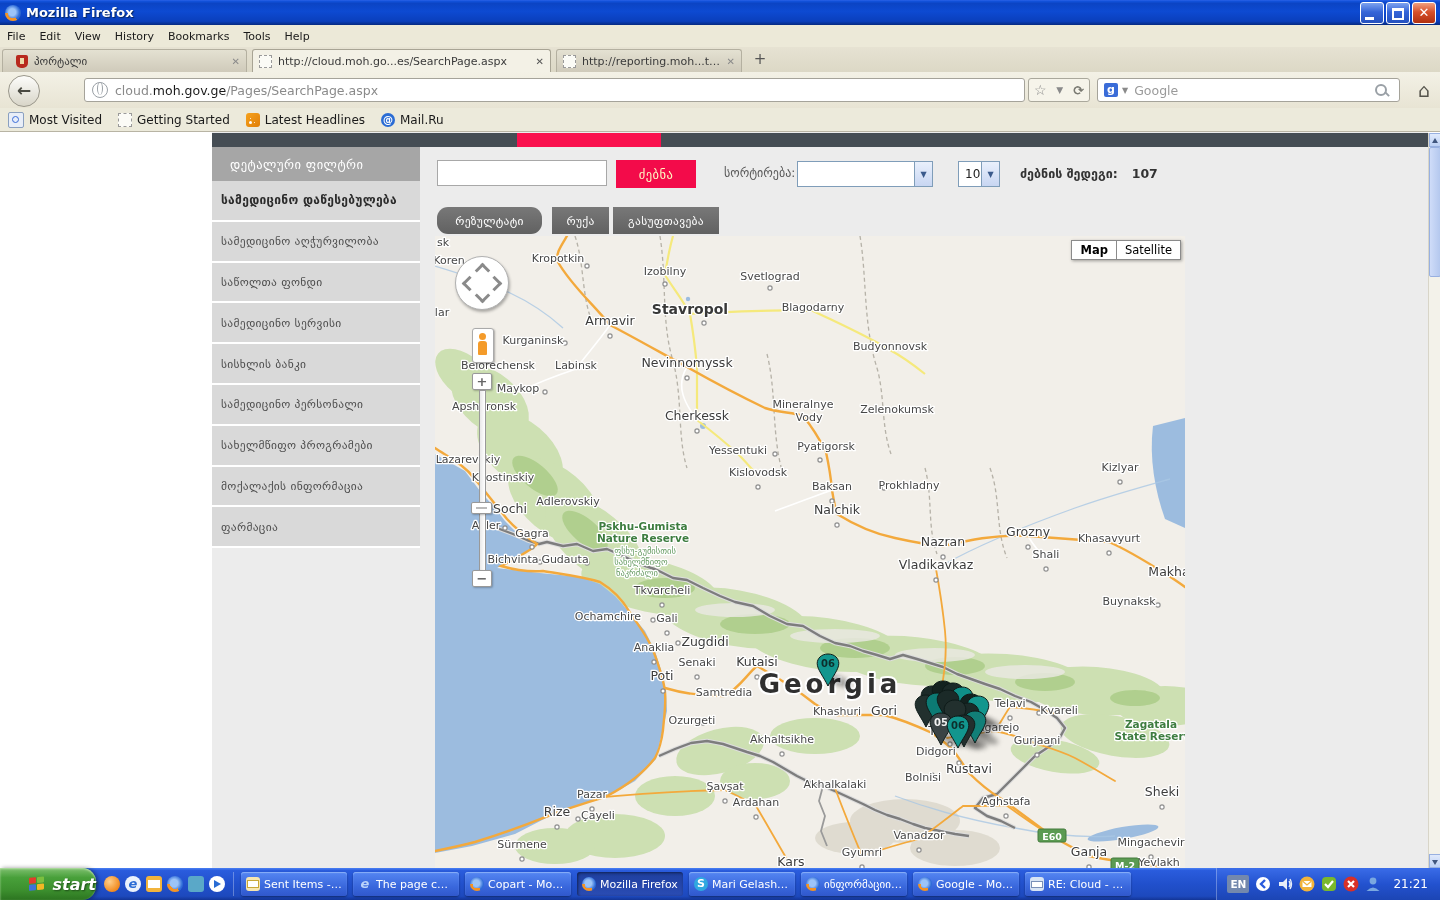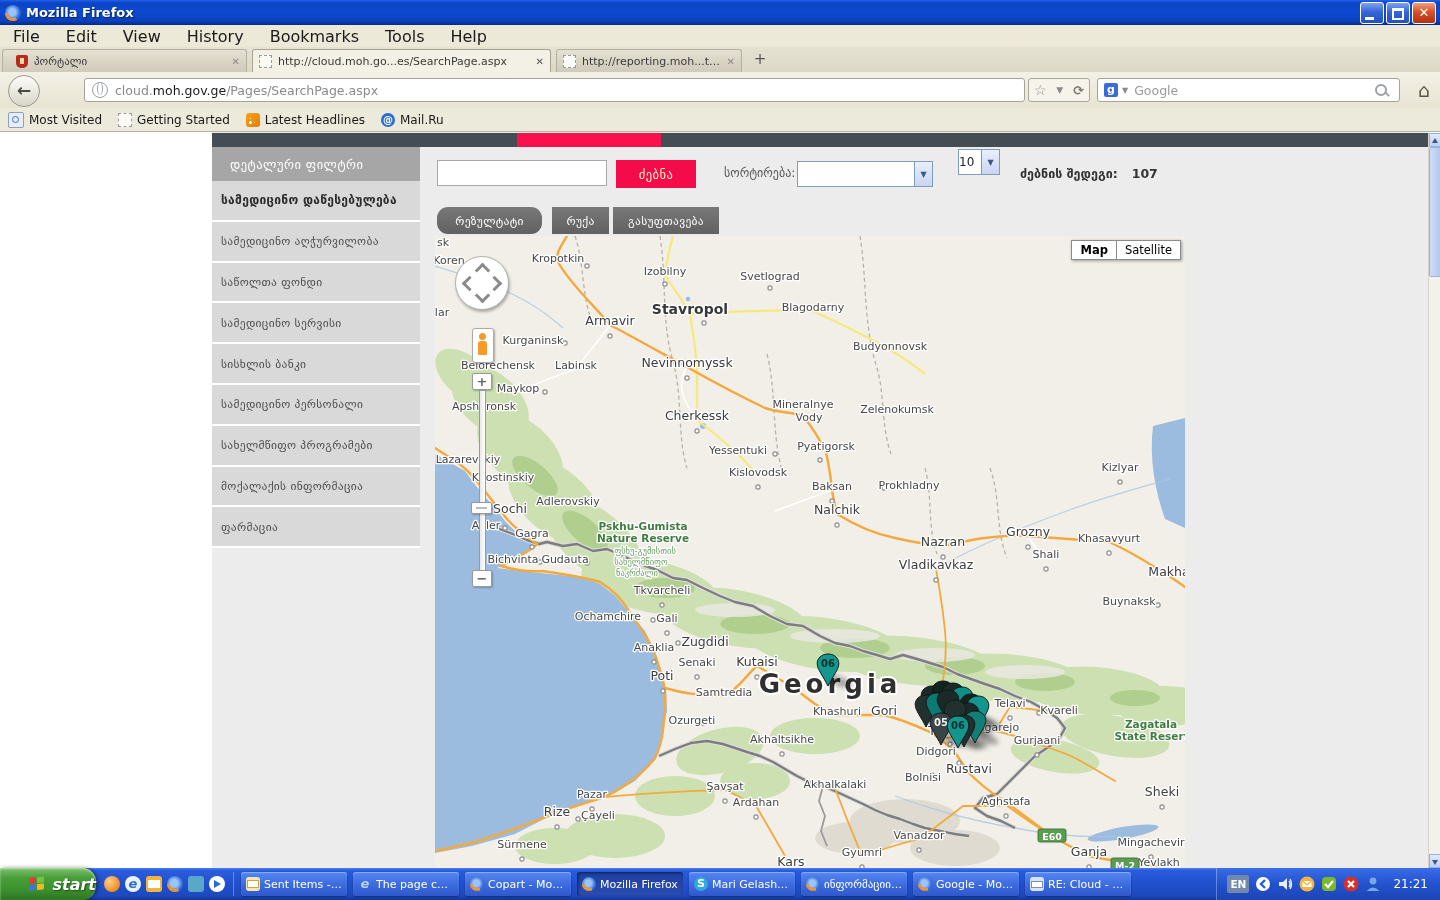--- a/index.html
+++ b/index.html
@@ -21,21 +21,21 @@
   .wbtn{width:22px;height:20px;border:1px solid #fff;border-radius:3px;color:#fff;
     background:linear-gradient(180deg,#7da2ef 0%,#3565d8 45%,#2551be 100%);position:relative;}
   .wbtn.close{background:linear-gradient(180deg,#f0a080 0%,#d8502a 45%,#b03010 100%);
     font-weight:bold;font-size:13px;text-align:center;line-height:19px;}
   .wbtn.min::after{content:"";position:absolute;left:4px;bottom:3px;width:9px;height:3px;background:#fff;}
   .wbtn.restore::after{content:"";position:absolute;left:5px;top:5px;width:8px;height:7px;border:2px solid #fff;border-top-width:3px;}
 
   
   .menubar{left:0;top:25px;width:1440px;height:22px;background:#ece9d8;display:flex;align-items:center;
     border-bottom:1px solid #e0dcc8;}
-  .menu-item{padding:2px 13px;color:#1a1a1a;font-size:16px;}
+  .menu-item{padding:2px 7px;color:#1a1a1a;font-size:11px;}
 
   
   .tabstrip{left:0;top:47px;width:1440px;height:25px;background:linear-gradient(180deg,#e6e2d2,#dcd8c6);}
   .tab{position:absolute;top:2px;height:23px;border:1px solid #b4b0a0;border-bottom:none;border-radius:3px 3px 0 0;
     background:linear-gradient(180deg,#e4e1d2,#cfcaba);display:flex;align-items:center;padding:0 6px;box-sizing:border-box;}
   .tab.active{background:#f3f1e6;border-color:#a8a494;}
   .tab .tlabel{font-size:11px;color:#3a3a3a;white-space:nowrap;overflow:hidden;text-overflow:ellipsis;flex:1;}
   .tab .tclose{color:#8a8a8a;font-size:10px;margin-left:6px;font-weight:bold;}
   .fav-dashed{width:11px;height:11px;border:1px dashed #9a9a9a;margin-right:6px;flex:none;background:#fbfbf6;}
   .fav-portal{width:12px;height:13px;margin-right:6px;flex:none;background:#b8291e;border-radius:2px 2px 5px 5px;position:relative;}
@@ -92,21 +92,21 @@
   .sb-item{height:38.8px;background:#d9d9d9;border-bottom:2px solid #fff;color:#4f4f4f;font-size:11.5px;
     display:flex;align-items:center;padding-left:9px;box-sizing:content-box;letter-spacing:.3px;}
   .sb-item.active{font-weight:bold;color:#2b2b2b;font-size:12px;}
 
   .search-input{left:437px;top:160px;width:170px;height:26px;background:#fff;border:1px solid #a8a8a8;box-sizing:border-box;}
   .search-btn{left:616px;top:160px;width:80px;height:28px;background:#f30b4a;color:#fef9c3;font-size:12.5px;
     display:flex;align-items:center;justify-content:center;letter-spacing:.5px;}
   .sort-label{left:724px;top:166px;color:#5a5a5a;font-size:12px;}
   .xp-select{background:#fff;border:1px solid #7f9db9;box-sizing:border-box;display:flex;align-items:center;}
   .sel-sort{left:797px;top:161px;width:136px;height:26px;}
-  .sel-size{left:958px;top:149px;width:42px;height:26px;padding-left:0;font-size:12px;color:#222;}
+  .sel-size{left:958px;top:161px;width:42px;height:26px;padding-left:6px;font-size:12px;color:#222;}
   .sel-arrow{margin-left:auto;width:17px;height:100%;background:linear-gradient(180deg,#e9f0fc,#c8d6f2);
     border-left:1px solid #7f9db9;display:flex;align-items:center;justify-content:center;font-size:8px;color:#3a5a8c;}
   .results{left:1020px;top:166px;font-size:12.5px;color:#333;font-weight:bold;display:flex;gap:14px;}
 
   .viewbtns{left:437px;top:207px;display:flex;}
   .vbtn{height:27px;background:linear-gradient(180deg,#787878,#616161);color:#fff;font-size:11.5px;
     display:flex;align-items:center;justify-content:center;letter-spacing:.3px;}
   .vbtn:nth-child(1){width:105px;margin-right:10px;border-radius:11px;}
   .vbtn:nth-child(2){width:57px;margin-right:4px;}
   .vbtn:nth-child(3){width:106px;}

